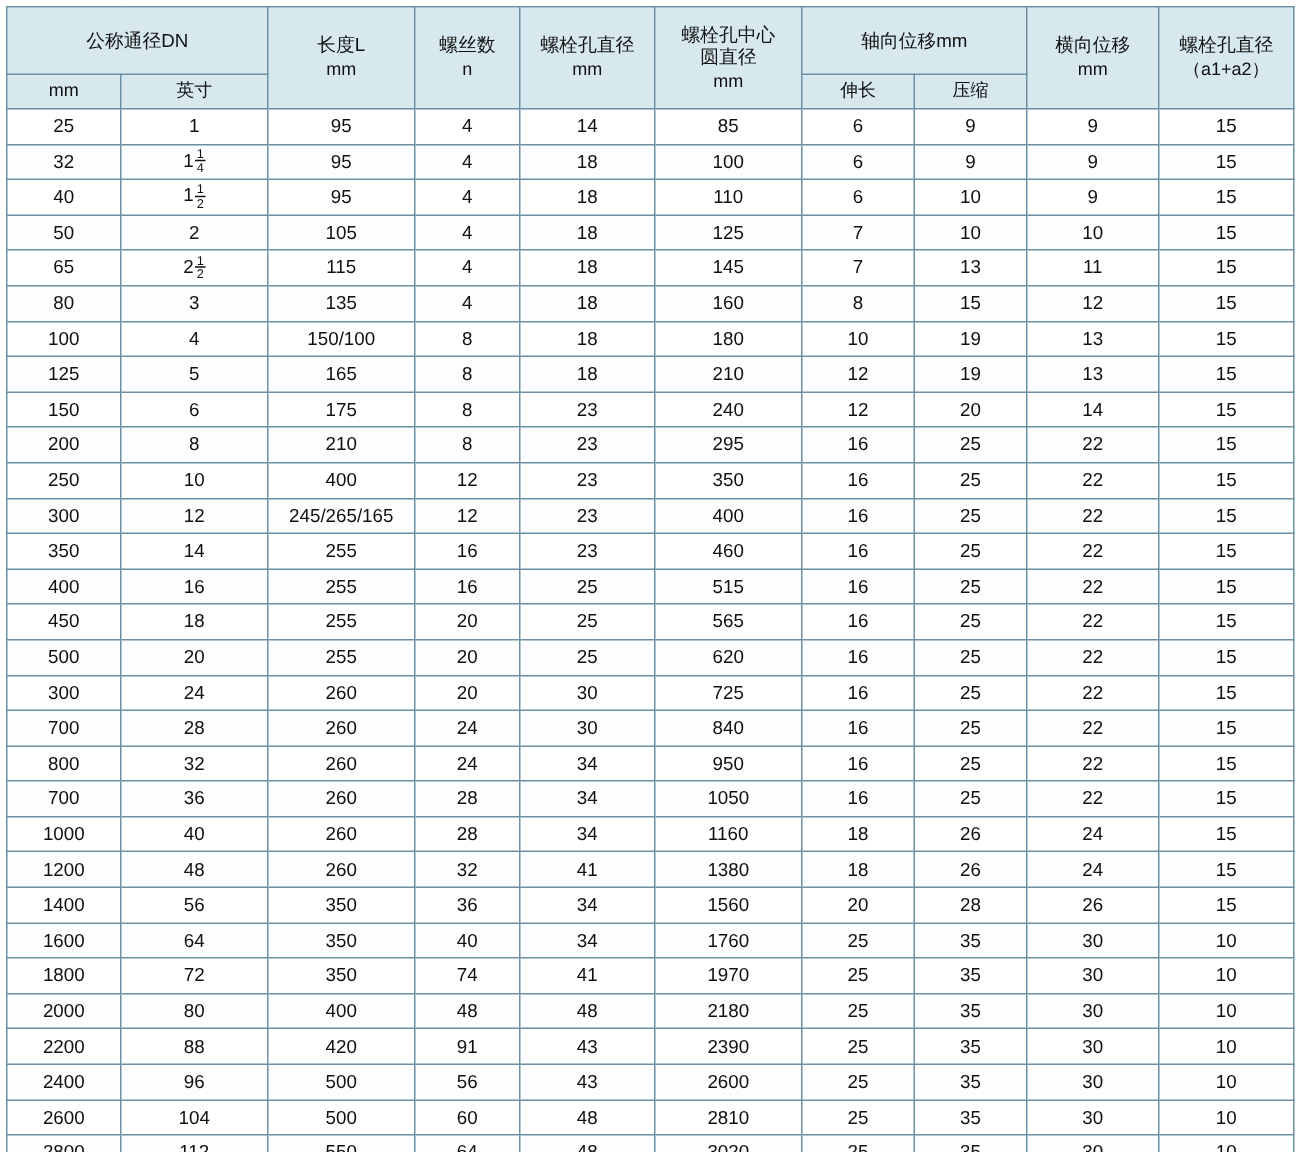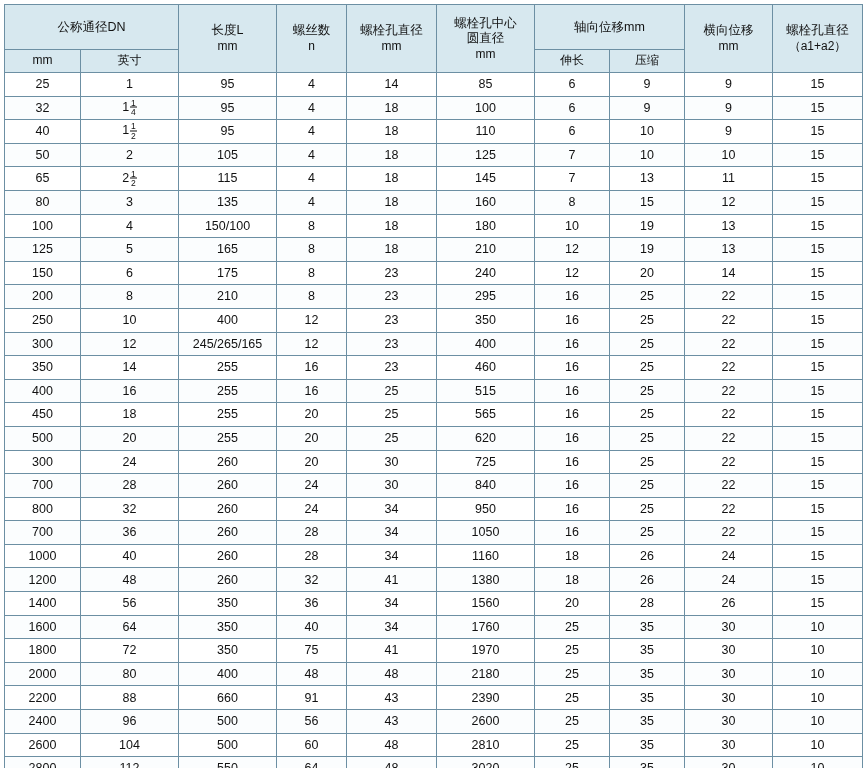--- a/index.html
+++ b/index.html
@@ -445,21 +445,21 @@
           <td>1760</td>
           <td>25</td>
           <td>35</td>
           <td>30</td>
           <td>10</td>
         </tr>
         <tr>
           <td>1800</td>
           <td><span class="whole">72</span></td>
           <td>350</td>
-          <td>75</td>
+          <td>74</td>
           <td>41</td>
           <td>1970</td>
           <td>25</td>
           <td>35</td>
           <td>30</td>
           <td>10</td>
         </tr>
         <tr>
           <td>2000</td>
           <td><span class="whole">80</span></td>
@@ -468,21 +468,21 @@
           <td>48</td>
           <td>2180</td>
           <td>25</td>
           <td>35</td>
           <td>30</td>
           <td>10</td>
         </tr>
         <tr>
           <td>2200</td>
           <td><span class="whole">88</span></td>
-          <td>660</td>
+          <td>420</td>
           <td>91</td>
           <td>43</td>
           <td>2390</td>
           <td>25</td>
           <td>35</td>
           <td>30</td>
           <td>10</td>
         </tr>
         <tr>
           <td>2400</td>

